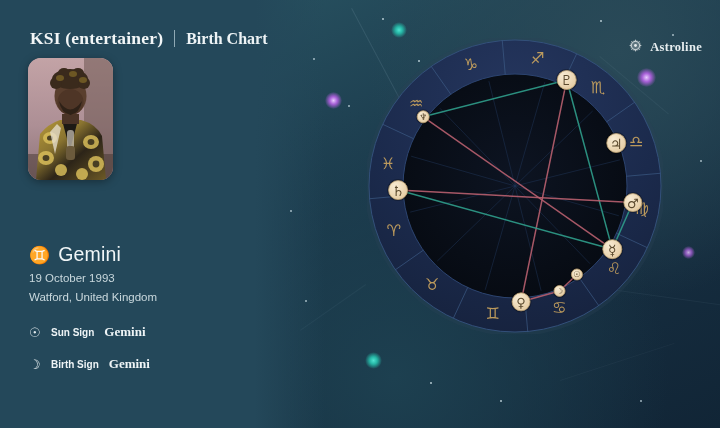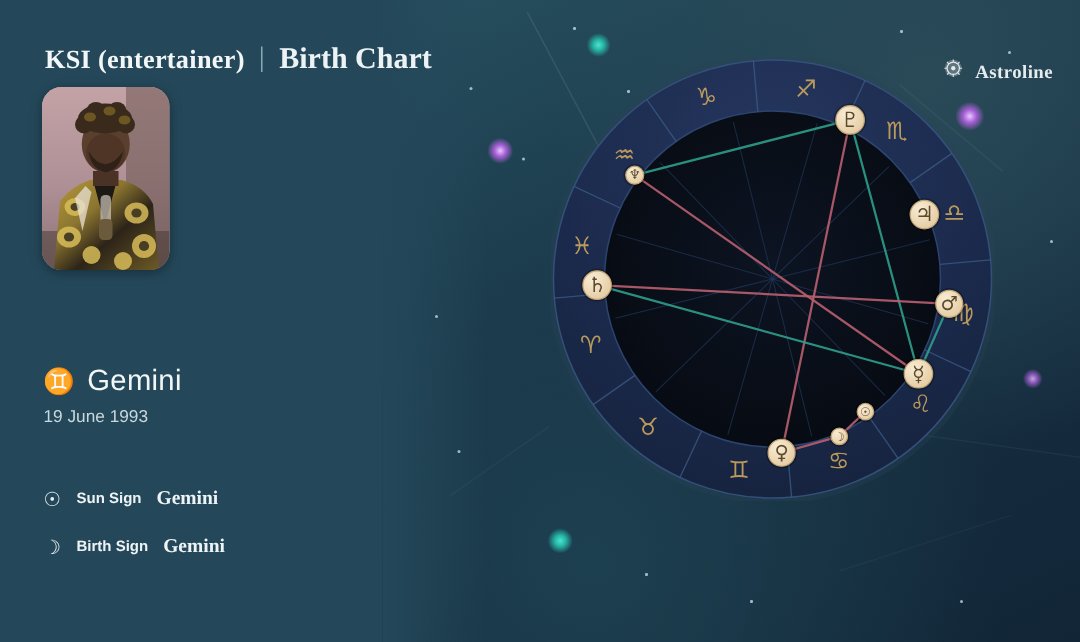--- a/index.html
+++ b/index.html
@@ -42,21 +42,21 @@
   }
 
   
   .header { position: absolute; left: 30px; top: 28px; display: flex; align-items: center; gap: 11px; }
   .title-name {
     font-size: 17.5px; font-weight: bold; color: #f2f6f7;
     font-family: "Liberation Serif", serif; letter-spacing: .2px;
   }
   .title-sep { width: 1px; height: 17px; background: #8fa9b4; }
   .title-sub {
-    font-size: 20px; font-weight: bold; color: #edf3f5;
+    font-size: 16px; font-weight: bold; color: #edf3f5;
     font-family: "Liberation Serif", serif;
   }
 
   
   .brand {
     position: absolute; right: 18px; top: 16px;
     display: flex; align-items: center; gap: 7px; margin-top: 22px;
   }
   .brand-label {
     font-size: 12.5px; color: #e6edef; font-weight: bold;
@@ -222,21 +222,22 @@
 
       <rect x="39" y="72" width="7" height="20" rx="3" fill="#cfc8bb" opacity=".7"></rect>
       <rect x="38" y="88" width="9" height="14" rx="3" fill="#6b5a3c"></rect>
     </svg>
   </div>
 
   <div class="sign-row">
     <span class="sign-glyph">♊</span>
     <span class="sign-name">Gemini</span>
   </div>
-  <div class="meta-date">19 June 1993</div>
+  <div class="meta-date">19 October 1993</div>
+  <div class="meta-place">Watford, United Kingdom</div>
 
   <div class="fact fact-sun">
     <span class="fact-icon">☉</span>
     <span class="fact-label">Sun Sign</span>
     <span class="fact-value">Gemini</span>
   </div>
   <div class="fact fact-moon">
     <span class="fact-icon">☽</span>
     <span class="fact-label">Birth Sign</span>
     <span class="fact-value">Gemini</span>

